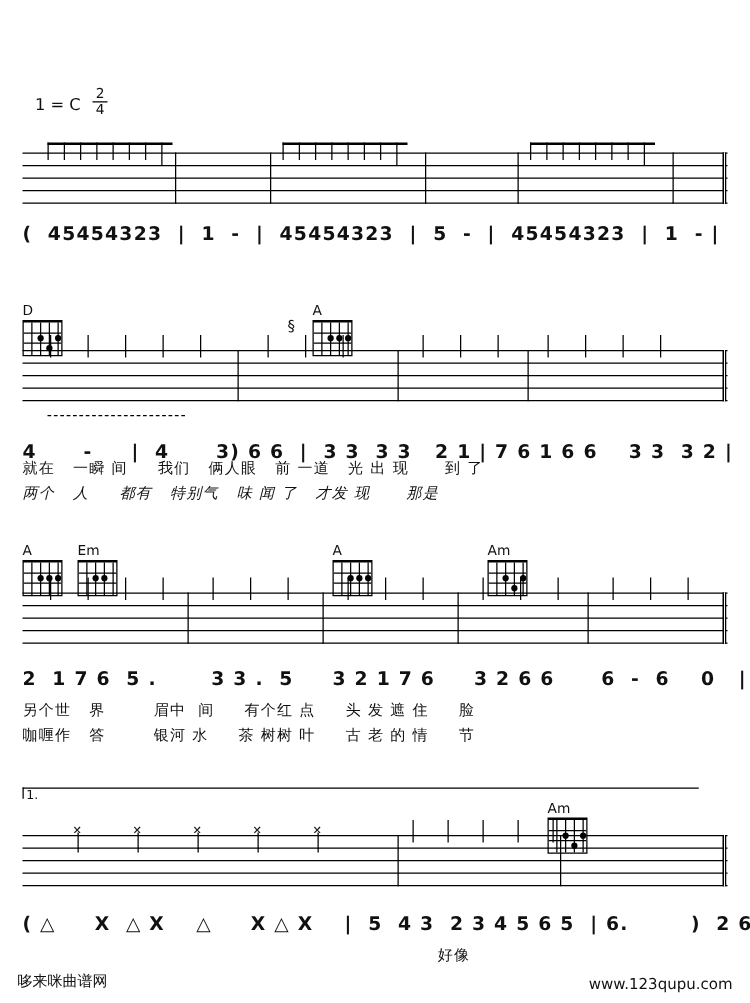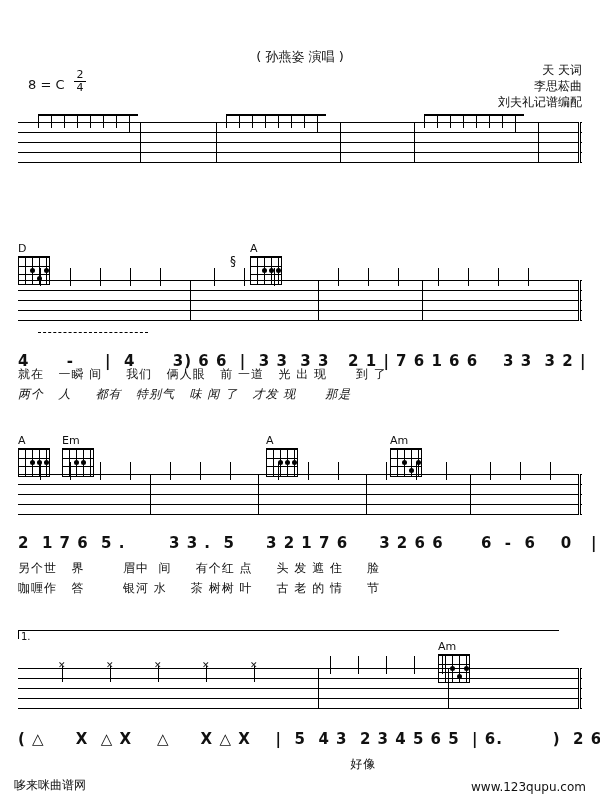--- a/index.html
+++ b/index.html
@@ -103,29 +103,23 @@
   .volta .box{position:absolute;left:0;top:0;width:100%;height:8px;
     border-left:1px solid #000;border-top:1px solid #000;}
   .mark{position:absolute;font-size:12px;font-family:"DejaVu Sans",sans-serif;}
   .dashline{position:absolute;border-top:1px dashed #000;}
 </style>
 </head>
 <body>
 
 <div class="page">
 
-  <div class="subtitle">( 孙燕姿 演唱 )</div>
-
-  <div class="credits">
-    <div>天  天词</div>
-    <div>李思菘曲</div>
-    <div>刘夫礼记谱编配</div>
-  </div>
-
-  <div class="keysig">8 = C</div>
+
+
+  <div class="keysig">1 = C</div>
   <div class="timesig">
     <b>2</b>
     <span class="bar"></span>
     <b>4</b>
   </div>
 
   <div class="system" style="top:122px;">
     <div class="stafflines">
       <i></i>
         <i></i>
@@ -162,20 +156,21 @@
       <span class="beam" style="left:406px;top:-8px;width:100px"></span>
       <span class="stem" style="left:406px;top:-8px;height:14px"></span>
       <span class="stem" style="left:419px;top:-8px;height:14px"></span>
       <span class="stem" style="left:432px;top:-8px;height:14px"></span>
       <span class="stem" style="left:445px;top:-8px;height:14px"></span>
       <span class="stem" style="left:458px;top:-8px;height:14px"></span>
       <span class="stem" style="left:471px;top:-8px;height:14px"></span>
       <span class="stem" style="left:484px;top:-8px;height:14px"></span>
       <span class="stem" style="left:497px;top:-8px;height:18px"></span>
     </div>
+    <div class="jianpu" style="position:relative;left:0;top:14px;">(  45454323  |  1  -  |  45454323  |  5  -  |  45454323  |  1  - |</div>
   </div>
 
   <div class="system" style="top:248px;">
 
     <div class="chord" style="position:absolute;left:0px;top:-6px;">
       <div class="cname">D</div>
       <div class="grid">
         <span class="v" style="left:6px"></span>
           <span class="v" style="left:13px"></span>
         <span class="v" style="left:20px"></span>

